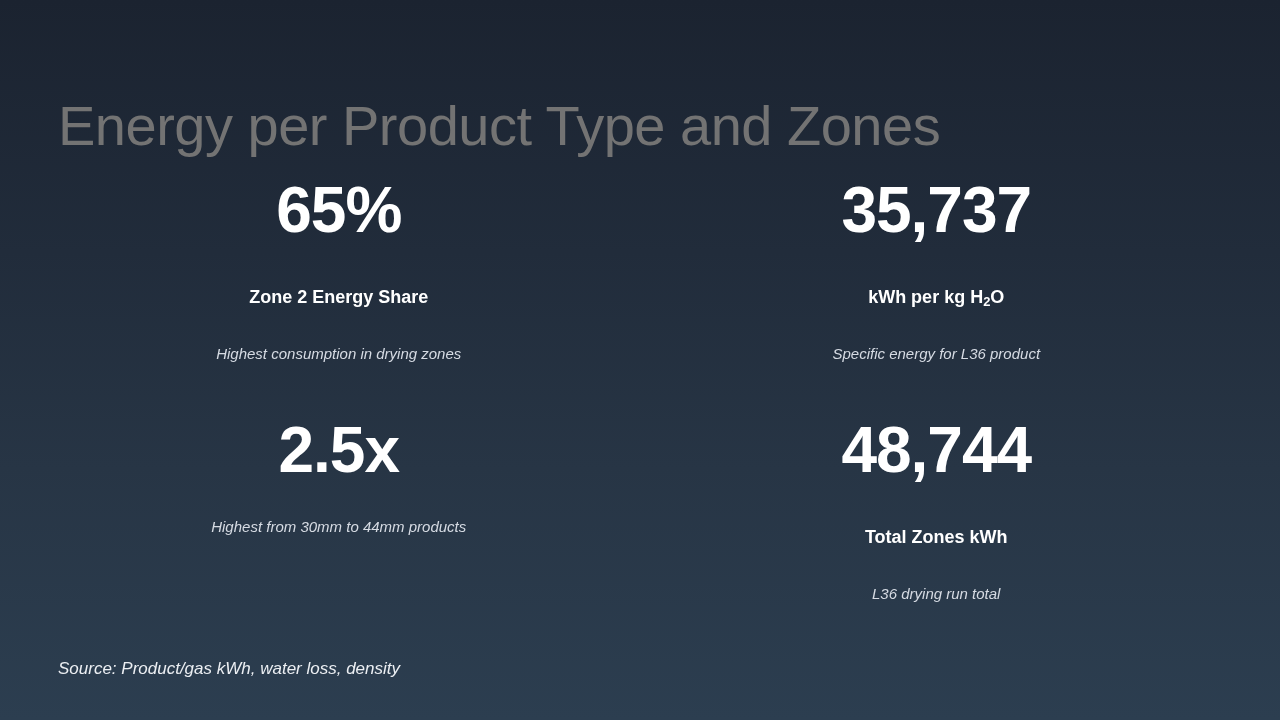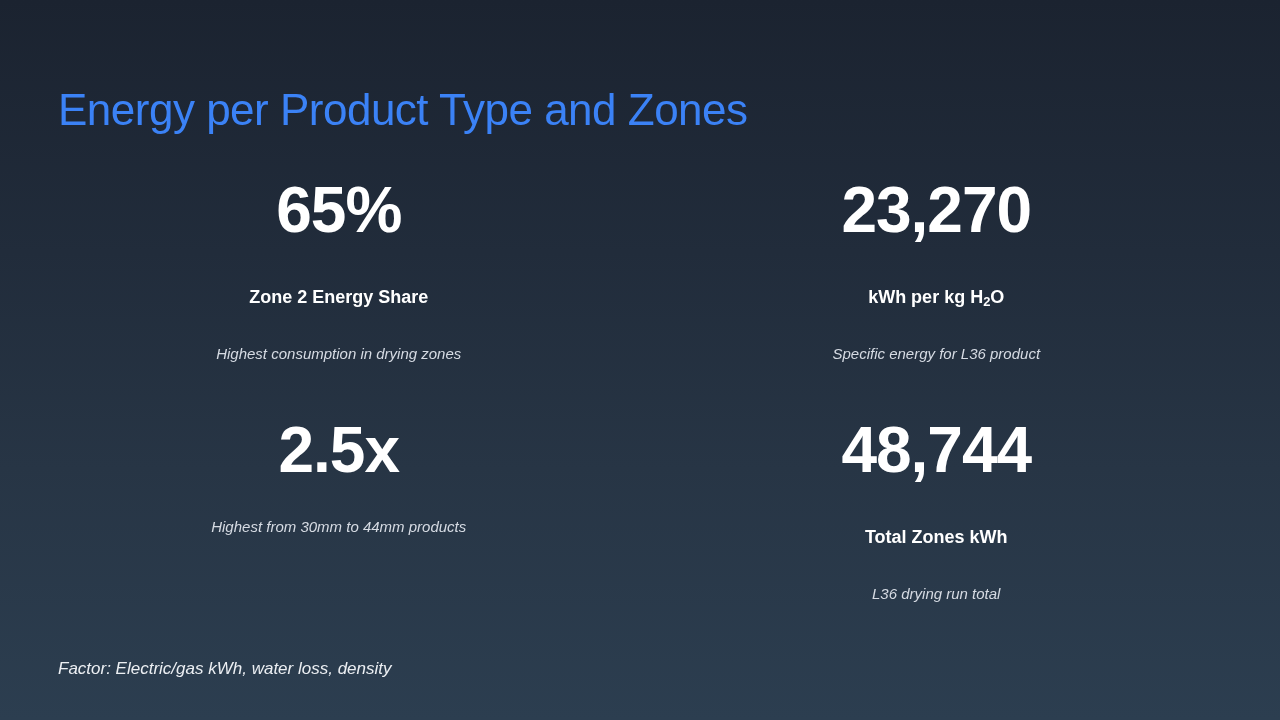--- a/index.html
+++ b/index.html
@@ -19,24 +19,24 @@
     width: 1280px;
     height: 720px;
     box-sizing: border-box;
   }
 
   
   .slide-title {
     position: absolute;
     left: 58px;
     top: 56px;
-    font-size: 44px;
+    font-size: 56px;
     font-weight: 400;
     letter-spacing: -0.5px;
-    color: #3b82f6;
+    color: #737373;
     line-height: 1.15;
     white-space: nowrap;
   }
 
   
   .kpi-grid {
     position: absolute;
     left: 0;
     top: 160px;
     width: 1275px;
@@ -113,21 +113,21 @@
 
     <div class="kpi">
       <div class="kpi-value">65%</div>
       <div class="kpi-label">
         <span>Zone 2 Energy Share</span>
       </div>
       <div class="kpi-desc">Highest consumption in drying zones</div>
     </div>
 
     <div class="kpi">
-      <div class="kpi-value">23,270</div>
+      <div class="kpi-value">35,737</div>
       <div class="kpi-label">
         <span>kWh per kg H</span><sub>2</sub><span>O</span>
       </div>
       <div class="kpi-desc">Specific energy for L36 product</div>
     </div>
 
     <div class="kpi">
       <div class="kpi-value">2.5x</div>
       <div class="kpi-desc">Highest from 30mm to 44mm products</div>
     </div>
@@ -135,15 +135,15 @@
     <div class="kpi">
       <div class="kpi-value">48,744</div>
       <div class="kpi-label">
         <span>Total Zones kWh</span>
       </div>
       <div class="kpi-desc">L36 drying run total</div>
     </div>
 
   </div>
 
-  <div class="source-note">Factor: Electric/gas kWh, water loss, density</div>
+  <div class="source-note">Source: Product/gas kWh, water loss, density</div>
 
 </div>
 
 </body></html>

